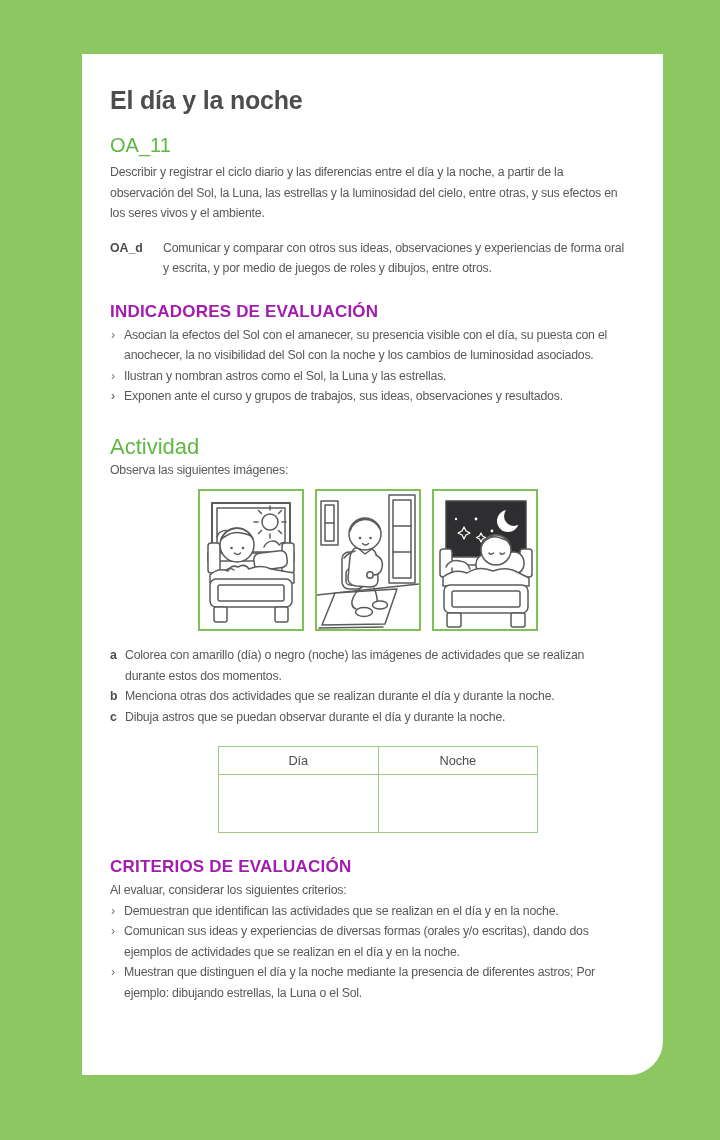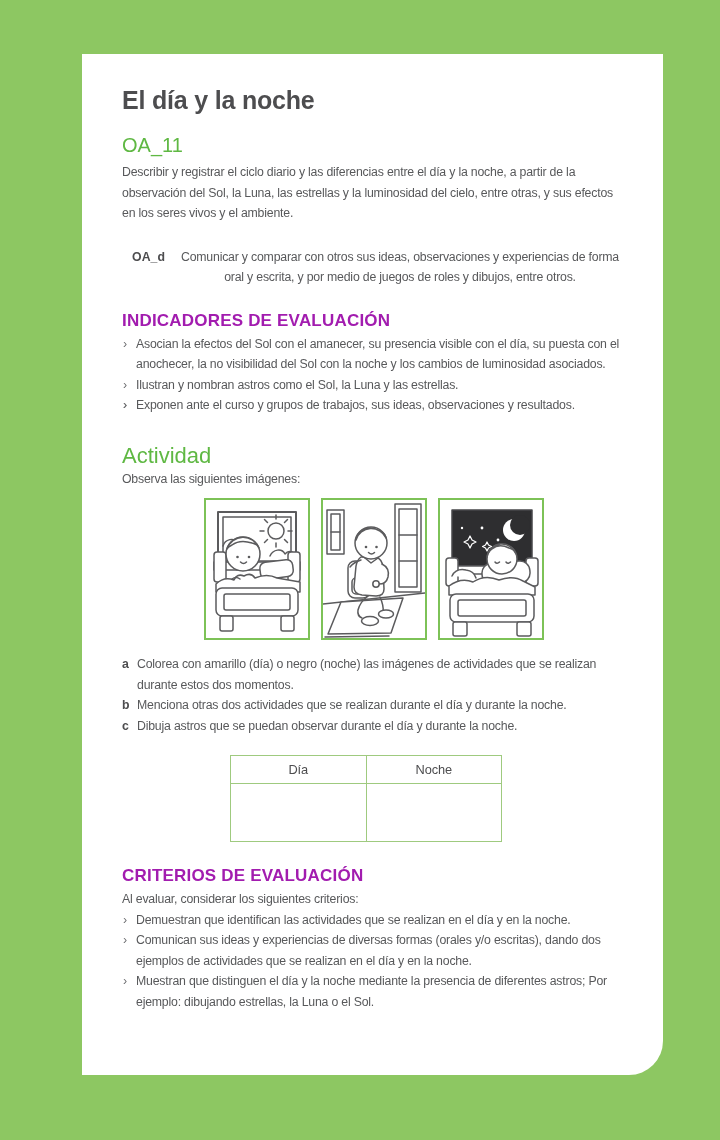--- a/index.html
+++ b/index.html
@@ -10,21 +10,21 @@
     position: relative;
     overflow: hidden;
   }
   .card {
     position: absolute;
     left: 82px; top: 54px;
     width: 581px; height: 1021px;
     background: #ffffff;
     border-radius: 0 0 34px 0;
     box-sizing: border-box;
-    padding: 32px 38px 0 40px;
+    padding: 32px 38px 0 28px;
     overflow: hidden;
   }
   .title {
     margin: 0;
     font-size: 25px;
     font-weight: bold;
     color: #4d4d4f;
     letter-spacing: -0.2px;
   }
   .h-green {
@@ -35,22 +35,21 @@
   }
   .body-text {
     margin: 5px 0 0 0;
     font-size: 12.3px;
     line-height: 20.5px;
     letter-spacing: -0.2px;
     color: #58595b;
   }
   .oad-row {
     display: flex;
-    margin-top: 23px;
-    text-align: center;
+    margin-top: 14px;
   }
   .oad-label {
     flex: 0 0 53px;
     font-size: 12.3px;
     line-height: 20.5px;
     font-weight: bold;
     color: #4d4d4f;
   }
   .oad-row .body-text { margin: 0; flex: 1; }
   .h-caps {
@@ -97,21 +96,21 @@
   }
   .task .letter {
     position: absolute;
     left: 0; top: 0;
     font-weight: bold;
     color: #4d4d4f;
   }
   .dn-table {
     border-collapse: collapse;
     margin: 19px 0 0 108px;
-    width: 272px;
+    width: 320px;
     table-layout: fixed;
   }
   .dn-table th {
     border: 1.5px solid #9fca7f;
     height: 25px;
     font-size: 12.8px;
     font-weight: normal;
     color: #4d4d4f;
     text-align: center;
     letter-spacing: -0.1px;

